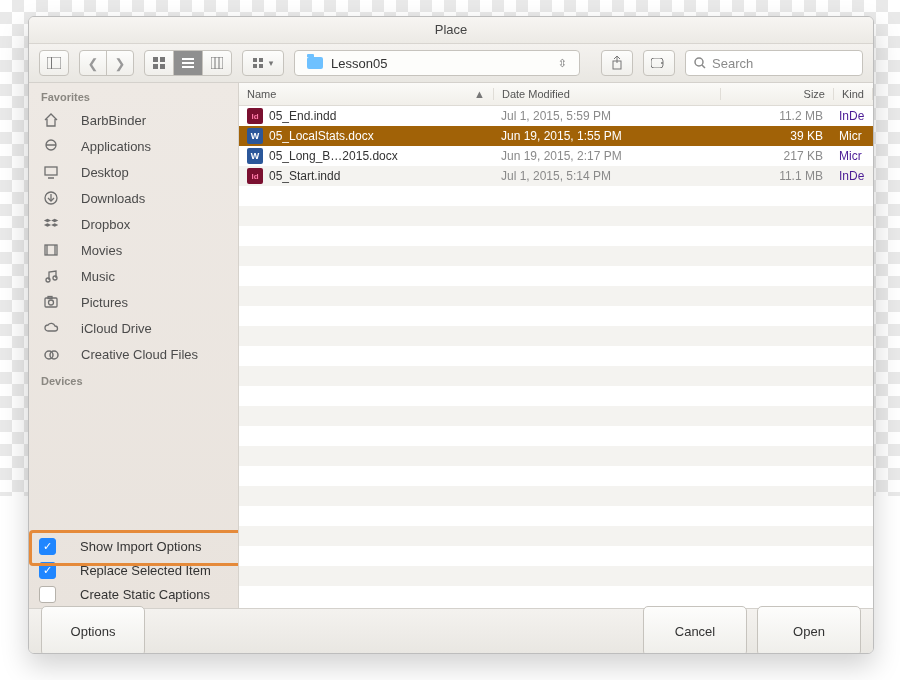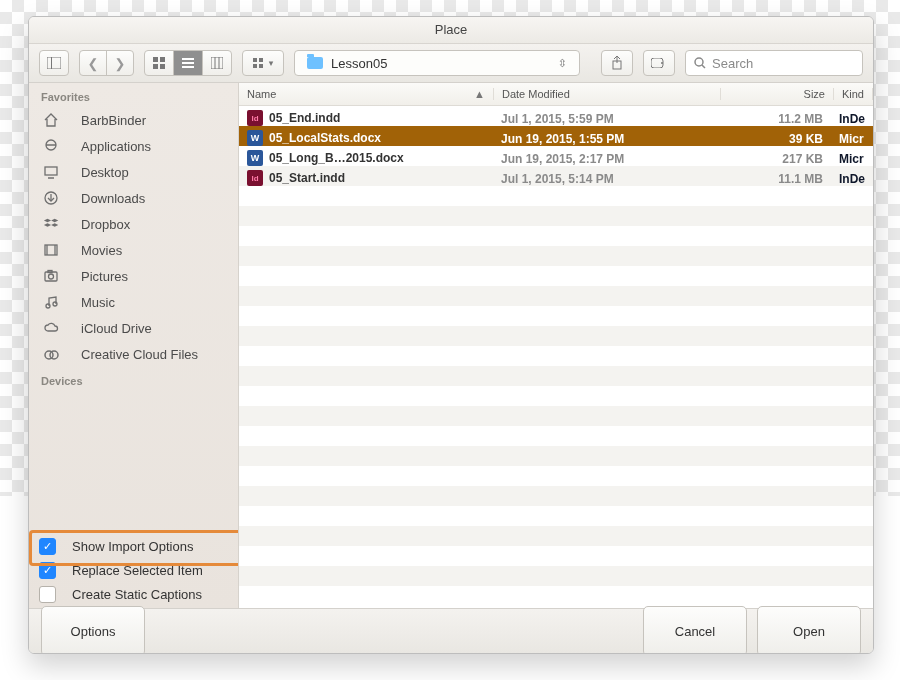--- a/index.html
+++ b/index.html
@@ -28,43 +28,43 @@
   .spacer{flex:1;}
   .search{flex:0 0 160px;height:24px;border:1px solid #c6c3bd;border-radius:4px;background:#fff;display:flex;align-items:center;padding:0 8px;color:#8a8a8a;gap:6px;}
   .search svg{flex:none;}
   .body{flex:1;display:flex;min-height:0;}
   .sidebar{width:222px;background:linear-gradient(#eee9e4,#e9e3dd);border-right:1px solid #d6d2cc;display:flex;flex-direction:column;overflow:hidden;}
   .side-scroll{flex:1;overflow:hidden;}
   .side-h{padding:8px 12px 4px;color:#8a8781;font-size:11px;font-weight:600;}
   .side-item{display:flex;align-items:center;gap:22px;height:26px;padding:0 14px;color:#4b4b4b;}
   .side-item svg{flex:none;}
   .options-block{padding:6px 10px 2px;}
-  .opt-row{display:flex;align-items:center;gap:16px;height:24px;color:#333;}
+  .opt-row{display:flex;align-items:center;gap:24px;height:24px;color:#333;}
   .cbx{width:15px;height:15px;border:1px solid #b6b2ab;border-radius:3px;background:#fff;display:flex;align-items:center;justify-content:center;}
   .cbx.checked{background:#1f86ff;border-color:#1f86ff;}
   .cbx.checked:after{content:"✓";color:#fff;font-size:11px;line-height:1;}
   .highlight{position:absolute;border:3px solid #e58a3a;border-radius:4px;pointer-events:none;}
   .main{flex:1;display:flex;flex-direction:column;background:#fff;}
   .cols{height:22px;display:flex;align-items:center;border-bottom:1px solid #dedbd5;background:linear-gradient(#fbfaf8,#f1efea);font-size:11px;color:#555;justify-content:space-between;}
   .cols .c{padding:0 8px;border-right:1px solid #e0ddd7;display:flex;align-items:center;gap:4px;}
   .c-name{flex:0 0 238px;}
   .c-date{flex:0 0 210px;}
   .c-size{flex:0 0 96px;justify-content:flex-end;}
   .c-kind{flex:1;}
   .rows{flex:1;overflow:hidden;position:relative;}
-  .row{height:20px;display:flex;align-items:flex-end;font-size:12px;font-weight:bold;}
+  .row{height:20px;display:flex;align-items:center;font-size:12px;}
   .row:nth-child(odd){background:#fff;}
   .row:nth-child(even){background:#f4f3f0;}
   .row.sel{background:#a16207;color:#fff;}
   .row .c{padding:0 8px;display:flex;align-items:center;gap:6px;}
   .row .c-name{flex:0 0 238px;}
   .row .c-date{flex:0 0 210px;color:#8a8a8a;}
   .row.sel .c-date,.row.sel .c-size,.row.sel .c-kind{color:#fff;}
   .row .c-size{flex:0 0 96px;justify-content:flex-end;color:#8a8a8a;}
-  .row .c-kind{flex:1;color:#0f172a;}
+  .row .c-kind{flex:1;color:#4c1d95;}
   .ficon{width:16px;height:16px;border-radius:2px;display:inline-block;}
   .ficon.id{background:#7a1030;}
   .ficon.wd{background:#2b579a;position:relative;}
   .ficon.wd:after{content:"W";position:absolute;inset:0;color:#fff;font-size:9px;font-weight:700;display:flex;align-items:center;justify-content:center;}
   .ficon.id:after{content:"Id";position:absolute;color:#ff7aa8;font-size:8px;font-weight:700;display:flex;align-items:center;justify-content:center;inset:0;}
   .ficon{position:relative;}
   .footer{height:44px;border-top:1px solid #d4d1cc;background:linear-gradient(#f4f2ef,#e9e7e2);display:flex;align-items:center;padding:0 12px;gap:10px;}
   .pushr{margin-left:auto;}
   .fbtn{height:24px;min-width:78px;padding:12px 12px;border:1px solid #c6c3bd;border-radius:5px;background:linear-gradient(#fdfdfc,#efeeea);display:inline-flex;align-items:center;justify-content:center;color:#333;}
   .ghost-rows .gr{height:20px;}
@@ -195,33 +195,33 @@
         <div class="side-item">
               <svg width="16" height="16" stroke="#6f6f6f" fill="none" stroke-width="1.3">
                 <rect x="2" y="3" width="12" height="10"></rect>
                 <line x1="4" y1="3" x2="4" y2="13"></line>
                 <line x1="12" y1="3" x2="12" y2="13"></line>
               </svg>
               <span>Movies</span>
             </div>
         <div class="side-item">
               <svg width="16" height="16" stroke="#6f6f6f" fill="none" stroke-width="1.3">
+                <path d="M6 12 V4 L13 3 V10"></path>
+                <circle cx="5" cy="12" r="2"></circle>
+                <circle cx="12" cy="10" r="2"></circle>
+              </svg>
+              <span>Music</span>
+            </div>
+        <div class="side-item">
+              <svg width="16" height="16" stroke="#6f6f6f" fill="none" stroke-width="1.3">
                 <rect x="2" y="4" width="12" height="9" rx="1"></rect>
                 <circle cx="8" cy="8.5" r="2.5"></circle>
                 <rect x="5" y="2.5" width="4" height="2"></rect>
               </svg>
               <span>Pictures</span>
-            </div>
-        <div class="side-item">
-              <svg width="16" height="16" stroke="#6f6f6f" fill="none" stroke-width="1.3">
-                <path d="M6 12 V4 L13 3 V10"></path>
-                <circle cx="5" cy="12" r="2"></circle>
-                <circle cx="12" cy="10" r="2"></circle>
-              </svg>
-              <span>Music</span>
             </div>
         <div class="side-item">
               <svg width="16" height="16" stroke="#6f6f6f" fill="none" stroke-width="1.3">
                 <path d="M5 11 A3 3 0 0 1 5 5 A4 4 0 0 1 12 6 A2.5 2.5 0 0 1 12 11 Z"></path>
               </svg>
               <span>iCloud Drive</span>
             </div>
         <div class="side-item">
               <svg width="16" height="16" stroke="#6f6f6f" fill="none" stroke-width="1.5">
                 <circle cx="6" cy="9" r="4"></circle>

